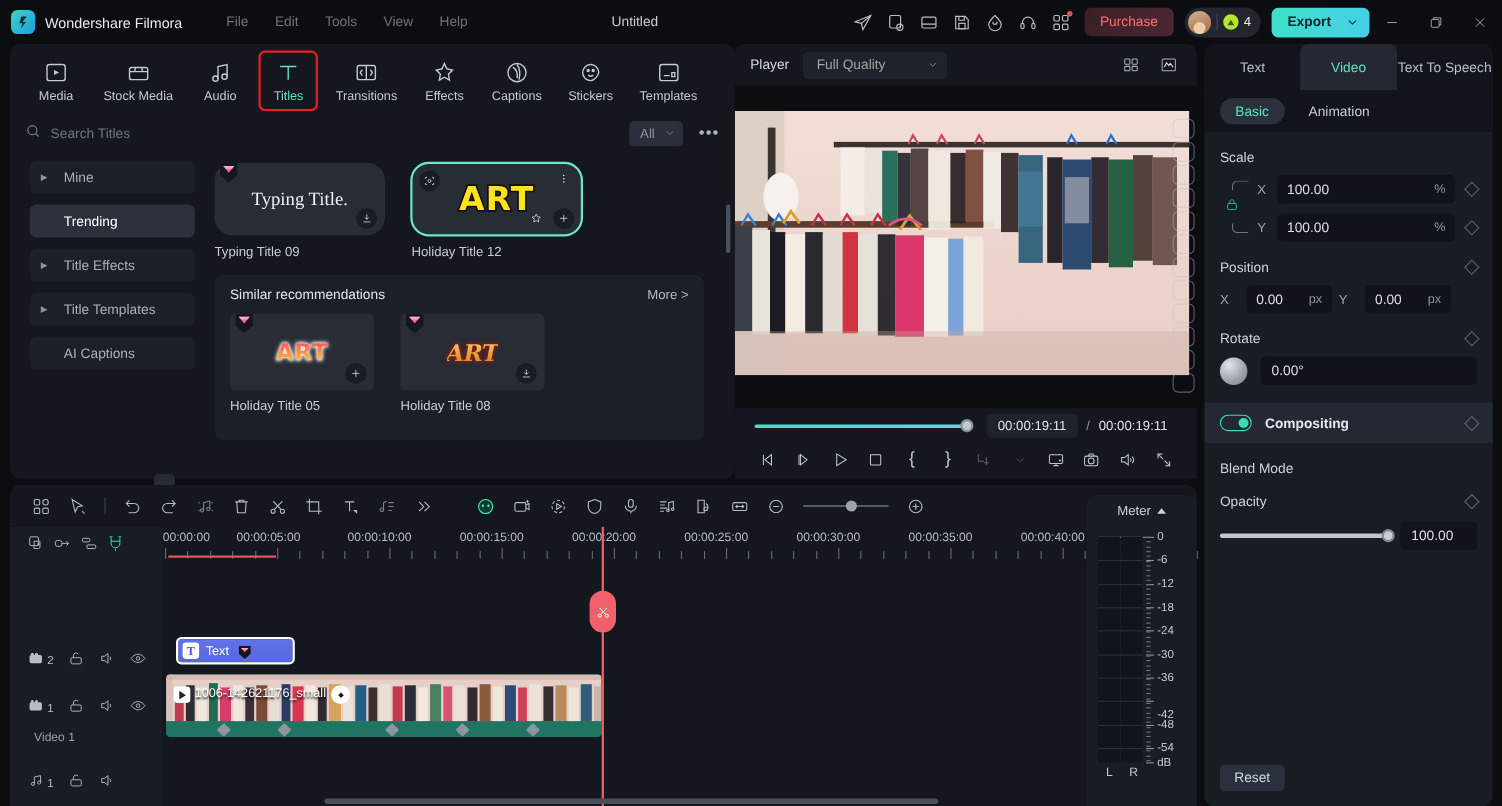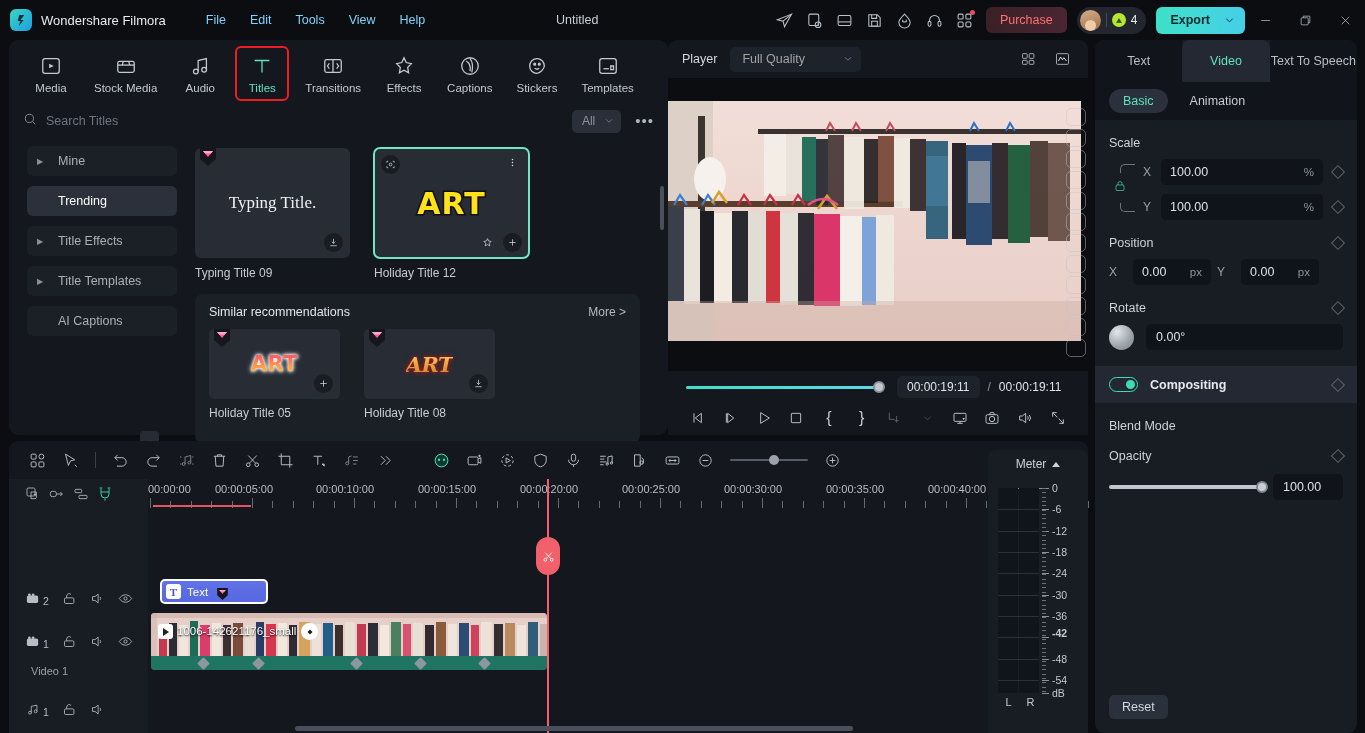--- a/index.html
+++ b/index.html
@@ -19,21 +19,21 @@
   }
   .logo-box {
     width: 22px; height: 22px; border-radius: 6px; margin-left: 10px;
     background: linear-gradient(135deg,#3ad6c4,#1b9ee0);
     display: flex; align-items: center; justify-content: center;
   }
   .logo-box svg { width: 13px; height: 13px; }
   .brand { margin-left: 9px; font-size: 13px; color: #e8eaee; }
   .menu { display: flex; margin-left: 30px; gap: 4px; }
   .menu-item {
-    font-size: 12.5px; color: #7dd3fc; padding: 4px 10px; border-radius: 4px; cursor: default;
+    font-size: 12.5px; color: #737373; padding: 4px 10px; border-radius: 4px; cursor: default;
   }
   .doc-title { position: absolute; left: 556px; font-size: 12.5px; color: #c9ced6; }
   .tb-right { position: absolute; right: 0; top: 0; height: 40px; display: flex; align-items: center; gap: 0px; }
   .ticon { width: 30px; height: 30px; display: flex; align-items: center; justify-content: center; position: relative; }
   .ticon svg { width: 17px; height: 17px; stroke: #b9c0ca; fill: none; stroke-width: 1.5; }
   .dot-badge { position: absolute; top: 5px; right: 5px; width: 5px; height: 5px; border-radius: 50%; background: #ef4b5c; }
   .purchase {
     height: 26px; padding: 0 14px; border-radius: 6px; margin-left: 6px;
     background: linear-gradient(100deg,#3a2026,#4a2633);
     color: #ff7070; font-size: 12.5px; display: flex; align-items: center;
@@ -100,21 +100,21 @@
   .collapse-btn {
     position: absolute; left: 131px; top: 293px; width: 19px; height: 24px; border-radius: 4px;
     background: #262b34; display: flex; align-items: center; justify-content: center;
   }
   .collapse-btn svg { width: 9px; height: 9px; stroke: #5ee3bd; fill:none; stroke-width: 2; }
 
   .results { flex: 1; position: relative; padding: 10px 18px 0 6px; overflow: hidden; }
   .tiles { display: flex; gap: 24px; }
   .tile-wrap { width: 155px; }
   .tile {
-    width: 155px; height: 110px; border-radius: 6px; background: #272c35;
+    width: 155px; height: 66px; border-radius: 16px; background: #272c35;
     position: relative; overflow: hidden;
     display: flex; align-items: center; justify-content: center;
   }
   .tile.selected { outline: 2px solid #6ee7c8; outline-offset: -1px; }
   .gem {
     position: absolute; left: 5px; top: 0px; width: 16px; height: 18px;
   }
   .gem svg { width: 16px; height: 18px; }
   .tile-name { font-size: 12px; color: #c7ccd4; margin-top: 8px; }
   .typing-title { font-family: "Liberation Serif", serif; font-size: 17px; color: #eef0f3; }
@@ -1408,21 +1408,21 @@
           <div class="mlbl" style="top: 42.7083px;">-12</div>
           <div class="mline" style="top: 64.0625px;"></div>
           <div class="mlbl" style="top: 64.0625px;">-18</div>
           <div class="mline" style="top: 85.4167px;"></div>
           <div class="mlbl" style="top: 85.4167px;">-24</div>
           <div class="mline" style="top: 106.771px;"></div>
           <div class="mlbl" style="top: 106.771px;">-30</div>
           <div class="mline" style="top: 128.125px;"></div>
           <div class="mlbl" style="top: 128.125px;">-36</div>
           <div class="mline" style="top: 149.479px;"></div>
-          <div class="mlbl" style="top: 145px; font-weight: bold;">-42</div>
+          <div class="mlbl" style="top: 162px;">-42</div>
           <div class="mline" style="top: 170.833px;"></div>
           <div class="mlbl" style="top: 170.833px;">-48</div>
           <div class="mline" style="top: 192.188px;"></div>
           <div class="mlbl" style="top: 192.188px;">-54</div>
           <div class="mline" style="top: 0px; width: 4px; background: rgb(107, 114, 124);"></div>
           <div class="mline" style="top: 4.31579px; width: 4px; background: rgb(107, 114, 124);"></div>
           <div class="mline" style="top: 8.63158px; width: 4px; background: rgb(107, 114, 124);"></div>
           <div class="mline" style="top: 12.9474px; width: 4px; background: rgb(107, 114, 124);"></div>
           <div class="mline" style="top: 17.2632px; width: 4px; background: rgb(107, 114, 124);"></div>
           <div class="mline" style="top: 21.5789px; width: 4px; background: rgb(107, 114, 124);"></div>

